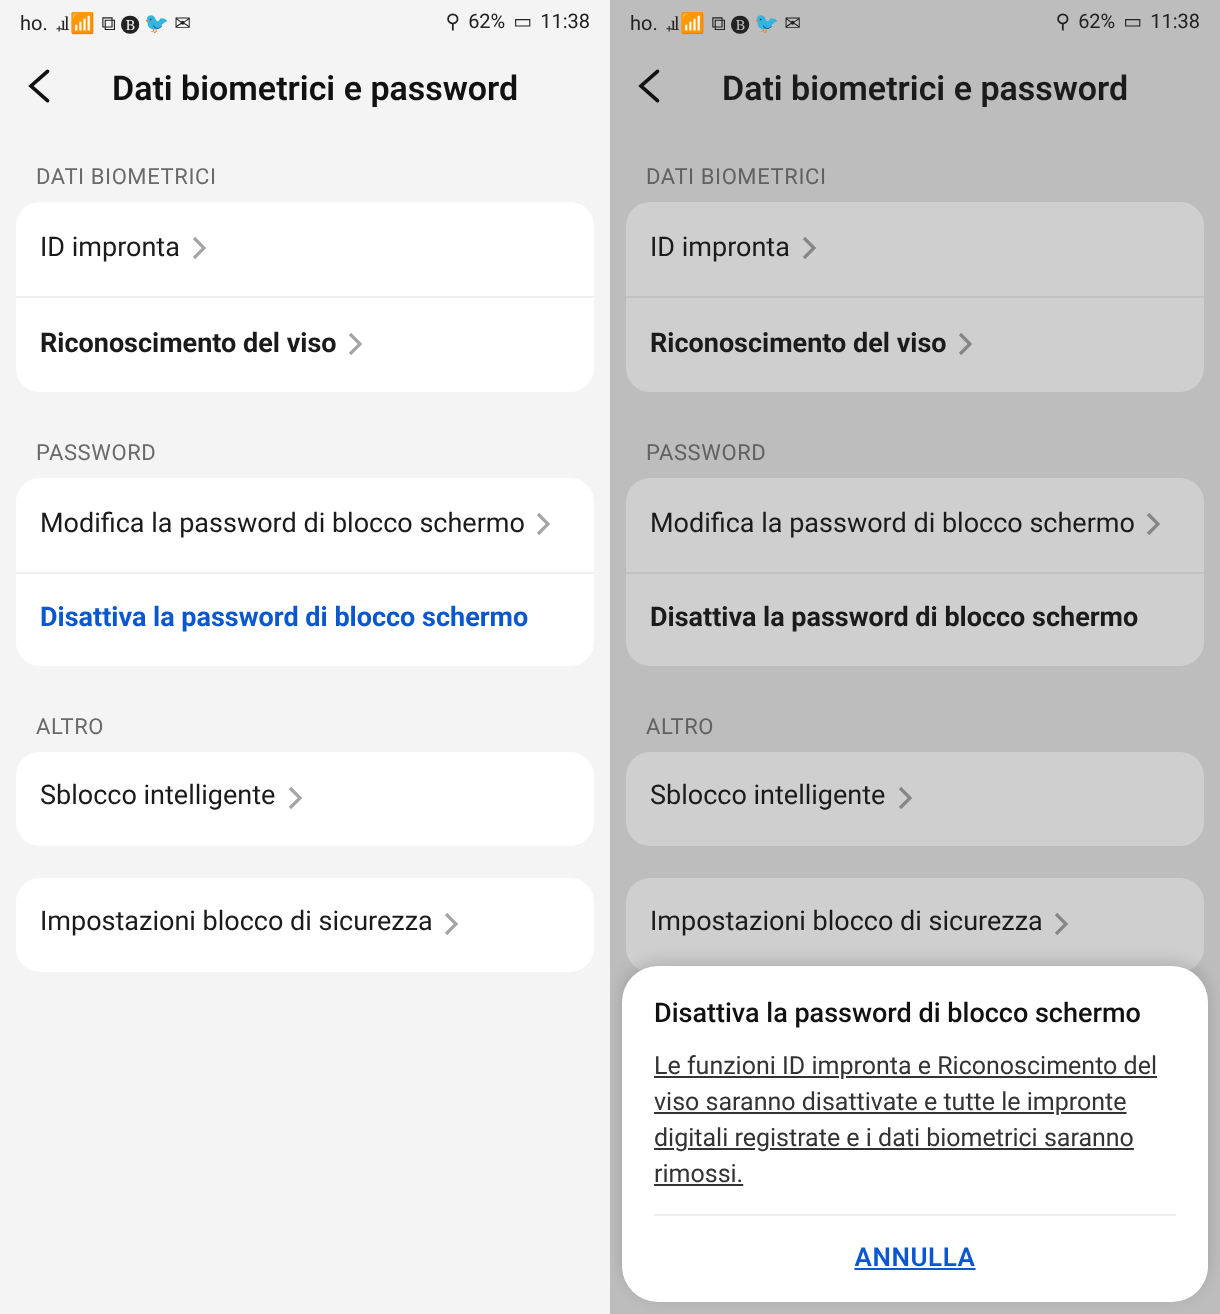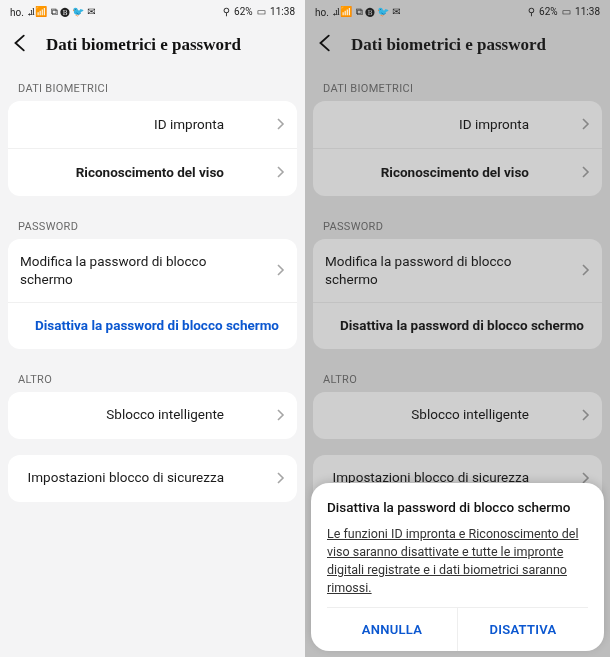--- a/index.html
+++ b/index.html
@@ -40,22 +40,21 @@
   .header {
     display: flex;
     align-items: center;
     padding: 10px 14px 16px 10px;
   }
   .back-icon svg { width: 22px; height: 22px; }
   .title {
     font-size: 17px;
     font-weight: 600;
     color: #111;
-    margin-left: 14px;
-    font-family: Liberation Serif, serif;
+    margin-left: 24px;
   }
 
   .section-header {
     font-size: 11px;
     letter-spacing: 0.3px;
     color: #6a6a6a;
     padding: 8px 18px 6px;
     text-transform: uppercase;
   }
   .panel.right .section-header { color: #616161; }
@@ -63,24 +62,23 @@
   .card {
     border-radius: 12px;
     margin: 0 8px 16px;
   }
   .panel.left .card { background: #ffffff; }
   .panel.right .card { background: #cfcfcf; }
 
   .row {
     display: flex;
     align-items: center;
-    justify-content: flex-end;
+    justify-content: flex-start;
     padding: 14px 12px;
     min-height: 44px;
-    gap: 47px;
   }
   .row + .row { border-top: 1px solid rgba(0,0,0,0.06); font-weight: bold; }
   .row-label {
     font-size: 13.5px;
     color: #1b1b1b;
     line-height: 1.3;
     padding-right: 6px;
   }
   .row-label.accent { color: #0b57d0; }
   .chev svg { width: 8px; height: 12px; opacity: 0.35; flex-shrink:0; }
@@ -110,20 +108,21 @@
     border-top: 1px solid #eee;
   }
   .dialog-btn {
     flex: 1;
     text-align: center;
     padding: 14px 0;
     font-size: 13px;
     font-weight: 600;
     color: #0b57d0;
     letter-spacing: 0.3px;
+    text-decoration: underline;
   }
   .dialog-btn + .dialog-btn { border-left: 1px solid #eee; }
 
   
   .panel.right .title, .panel.right .row-label { color: #1b1b1b; }
 </style>
 </head>
 <body>
 
 <div class="panel left">
@@ -269,16 +268,15 @@
             </svg></span>
       </div>
     </div>
   </div>
 
   <div class="dialog">
     <div class="dialog-title">Disattiva la password di blocco schermo</div>
     <div class="dialog-msg">Le funzioni ID impronta e Riconoscimento del viso saranno disattivate e tutte le impronte digitali registrate e i dati biometrici saranno rimossi.</div>
     <div class="dialog-actions">
       <div class="dialog-btn">ANNULLA</div>
-      <div class="dialog-btn">DISATTIVA</div>
     </div>
   </div>
 </div>
 
 </body></html>

